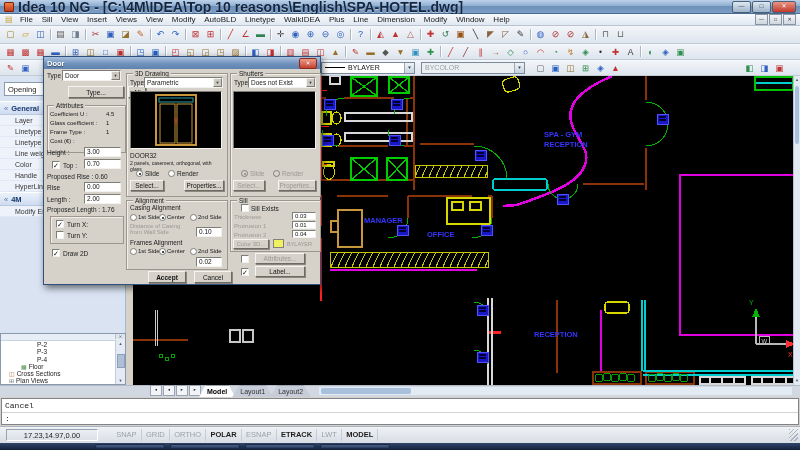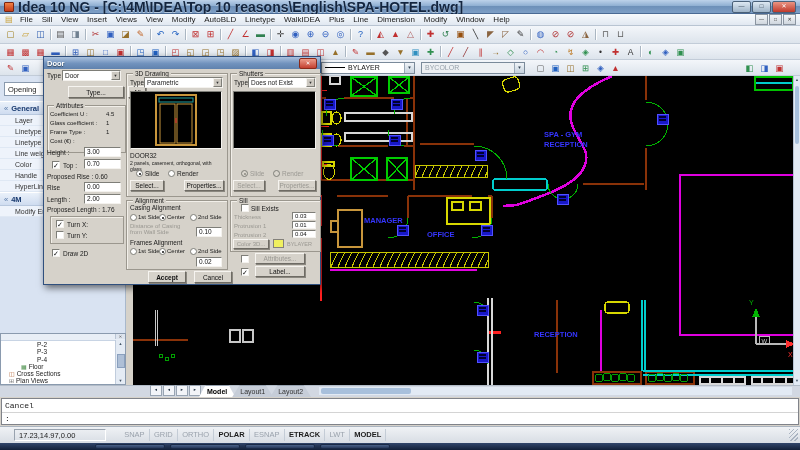--- a/index.html
+++ b/index.html
@@ -84,21 +84,21 @@
   .cmd-inner{width:100%;height:100%;background:#fff;border:1px solid #80838a;box-sizing:border-box;
     font-family:"Liberation Mono",monospace;font-size:8px;color:#222}
   .cmd-hist{height:13px;line-height:13px;padding-left:3px;border-bottom:1px solid #d4d4d4}
   .cmd-prompt{height:12px;line-height:12px;padding-left:3px}
 
   
   .statusbar{position:absolute;left:0;top:426px;width:800px;height:17px;background:linear-gradient(#f0f2f5,#d8dde4);
     border-top:1px solid #aab4c0;display:flex;align-items:center;box-sizing:border-box;font-size:7.5px;padding:0 2px}
   .st-cell{border:1px solid;border-color:#98a2ae #fff #fff #98a2ae;height:12px;line-height:11px;padding:0 4px;color:#222;box-sizing:border-box}
   .st-mode{flex:0 0 448px}
-  .st-coords{flex:0 0 92px;margin-left:12px}
+  .st-coords{flex:0 0 92px;text-align:center;margin-left:4px}
   .st-toggles{display:flex;margin-left:14px}
   .st-toggle{padding:0 4.2px;height:12px;line-height:12px;color:#9aa2ac;border-right:1px solid #c4ccd6}
   .st-toggle.on{color:#1c1c1c;font-weight:bold}
   .grip{margin-left:auto;width:9px;height:12px;background:repeating-linear-gradient(135deg,#aab4c2 0 1px,transparent 1px 3px)}
 
   
   .taskbar{position:absolute;left:0;top:443px;width:800px;height:7px;background:linear-gradient(#31466b,#121f38)}
   .tb-seg{position:absolute;top:1px;height:5px;border-radius:2px;background:linear-gradient(#4a6288,#27395c);border:1px solid #1a2a47;box-sizing:border-box}
 
   

